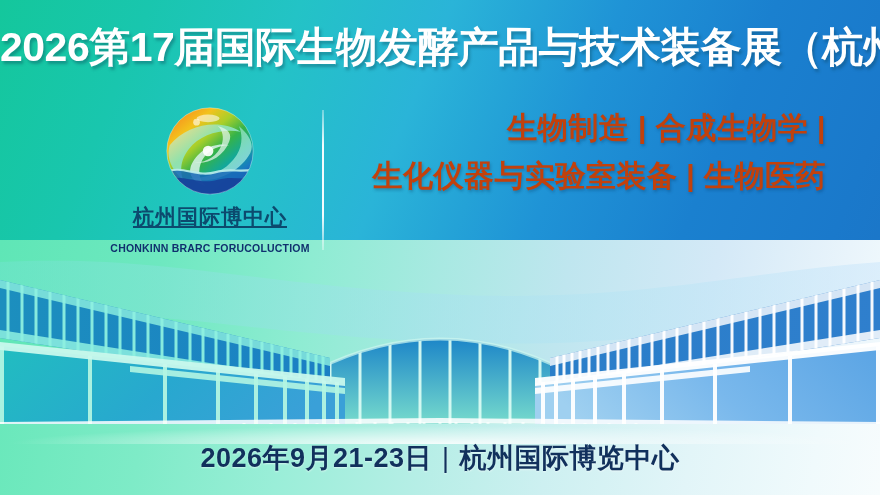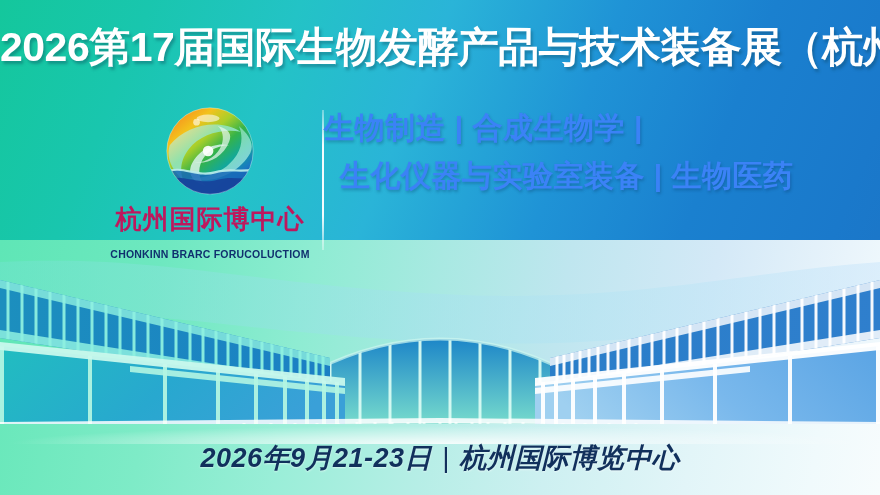--- a/index.html
+++ b/index.html
@@ -76,63 +76,63 @@
   
   .logo-block{
     position:absolute;left:104px;top:103px;width:212px;
     text-align:center;
   }
   .logo-mark{
     width:96px;height:96px;margin:0 auto 6px;
     display:block;
   }
   .logo-cn{
-    font-size:26px;font-weight:bold;color:#be185d;
+    font-size:21px;font-weight:bold;color:#0c4a6e;
     letter-spacing:1px;line-height:1.1;
     white-space:nowrap;
+    text-decoration:underline;
   }
   .logo-en{
     font-size:10.5px;font-weight:bold;color:#10306e;
     letter-spacing:.2px;margin-top:14px;
     white-space:nowrap;
   }
 
   
   .divider{
     position:absolute;left:322px;top:110px;
     width:2px;height:140px;
     background:linear-gradient(180deg,rgba(255,255,255,.35),rgba(255,255,255,.95) 25%,rgba(255,255,255,.95) 75%,rgba(255,255,255,.35));
   }
 
   
   .topics{
     position:absolute;left:348px;top:104px;width:478px;
-    text-align:left;
-    color:#3b82f6;
+    text-align:right;
+    color:#c2410c;
   }
   .topic-line{
     font-size:30px;font-weight:bold;
     line-height:48px;
     letter-spacing:.5px;
     text-shadow:1px 2px 3px rgba(8,50,90,.30);
     white-space:nowrap;
   }
   .topic-line:nth-child(1){text-indent:-24px;}
   .topic-line:nth-child(2){text-indent:-8px;}
 
   
   .footer{
     position:absolute;left:0;right:0;top:440px;
     text-align:center;
     font-size:27px;font-weight:bold;
     color:#11305c;
     letter-spacing:.5px;
     white-space:nowrap;
     text-shadow:0 1px 2px rgba(255,255,255,.55);
-    font-style:italic;
   }
   .footer .sep{padding:0 10px;font-weight:normal;}
 </style>
 </head>
 <body>
 
 <div id="banner">
 
   <div class="bg-base"></div>
   <div class="bg-lower"></div>

